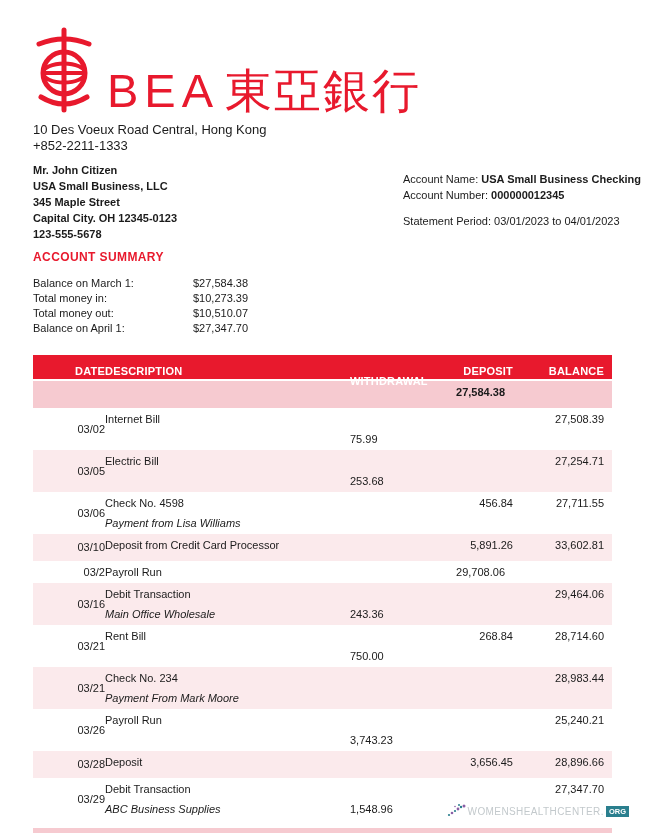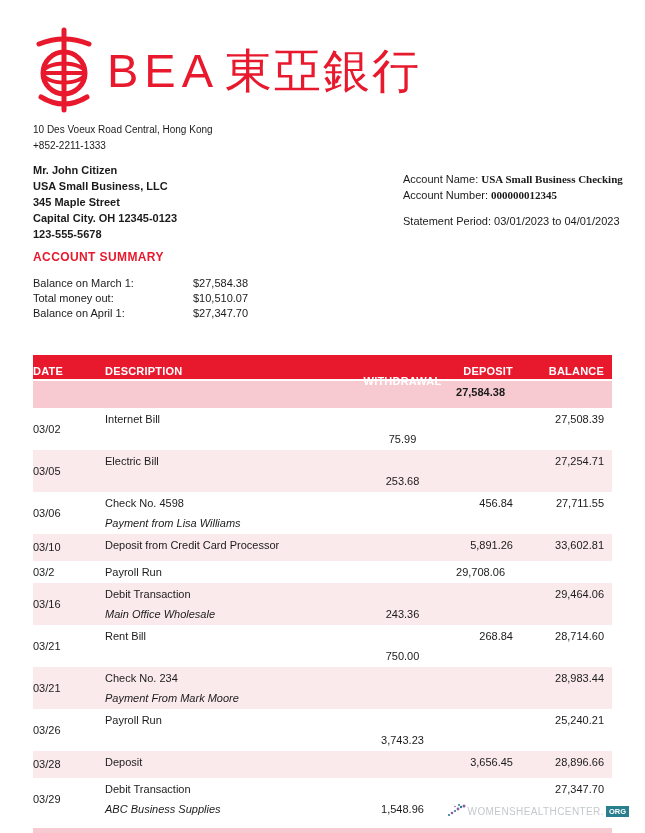--- a/index.html
+++ b/index.html
@@ -8,44 +8,44 @@
     --pink-light:#fbeaec;
     --ink:#1b1b1b;
   }
   html,body{margin:0;padding:0;}
   body{
     width:645px;height:833px;background:#ffffff;position:relative;
     font-family:"Liberation Sans","DejaVu Sans",sans-serif;color:var(--ink);
     overflow:hidden;
   }
   
-  .brand{position:absolute;left:33px;top:26px;display:flex;align-items:center;}
+  .brand{position:absolute;left:33px;top:26px;display:flex;align-items:flex-end;}
   .emblem{width:62px;height:88px;}
   .wordmark{color:var(--red);font-size:47px;line-height:47px;margin-left:12px;white-space:nowrap;}
   .wordmark .latin{letter-spacing:6px;font-weight:500;}
   .wordmark .cjk{letter-spacing:2px;margin-left:6px;}
   
-  .bank-address{position:absolute;left:33px;top:122px;font-size:10px;line-height:16px;}
+  .bank-address{position:absolute;left:33px;top:122px;font-size:13px;line-height:16px;}
   .recipient{position:absolute;left:33px;top:162px;font-size:11px;line-height:16px;font-weight:bold;}
   .account-meta{position:absolute;left:403px;top:171px;font-size:11px;line-height:16px;}
-  .account-meta b{font-weight:bold;font-family:Liberation Serif, serif;}
+  .account-meta b{font-weight:bold;}
   .account-meta .period{margin-top:10px;}
   
   .summary-title{position:absolute;left:33px;top:250px;font-size:12px;font-weight:bold;
     color:var(--red);letter-spacing:.4px;}
   .summary-rows{position:absolute;left:33px;top:276px;font-size:11px;line-height:15px;}
   .summary-row{display:flex;}
   .summary-row .lbl{width:160px;}
   
   .txn-table{position:absolute;left:33px;top:355px;width:579px;font-size:11px;}
   .t-header,.t-row{display:grid;grid-template-columns:72px 245px 105px 58px 99px;}
   .t-header{background:var(--red);color:#fff;font-weight:bold;height:24px;align-items:center;
     margin-bottom:2px;letter-spacing:.2px;}
-  .c-date{text-align:left;}
-  .c-wd{text-align:center;margin-top:20px;}
+  .c-date{text-align:right;padding-left:32px;}
+  .c-wd{text-align:left;margin-top:20px;}
   .c-dep{text-align:right;}
   .c-bal{text-align:right;padding-right:8px;}
   .t-row{min-height:22px;align-items:start;}
   .t-row.white{background:#ffffff;}
   .t-row.pink{background:var(--pink-light);}
   .t-row.dark{background:var(--pink-dark);}
   .t-row .cell{padding-top:4px;padding-bottom:3px;line-height:15px;}
   .t-row .c-date{align-self:center;padding-top:0;padding-bottom:0;}
   .t-row .sub{font-style:italic;margin-top:5px;}
   .t-row.dark .c-desc,.t-row.dark .c-bal{font-weight:bold;}
@@ -97,20 +97,24 @@
     <b>000000012345</b>
   </div>
   <div class="period">Statement Period: 03/01/2023 to 04/01/2023</div>
 </div>
 
 <h2 class="summary-title" style="margin:0;">ACCOUNT SUMMARY</h2>
 <div class="summary-rows" id="summary-rows">
     <div class="summary-row">
       <span class="lbl">Balance on March 1:</span>
       <span class="val">$27,584.38</span>
+    </div>
+    <div class="summary-row">
+      <span class="lbl">Total money in:</span>
+      <span class="val">$10,273.39</span>
     </div>
     <div class="summary-row">
       <span class="lbl">Total money out:</span>
       <span class="val">$10,510.07</span>
     </div>
     <div class="summary-row">
       <span class="lbl">Balance on April 1:</span>
       <span class="val">$27,347.70</span>
     </div>
   </div>

